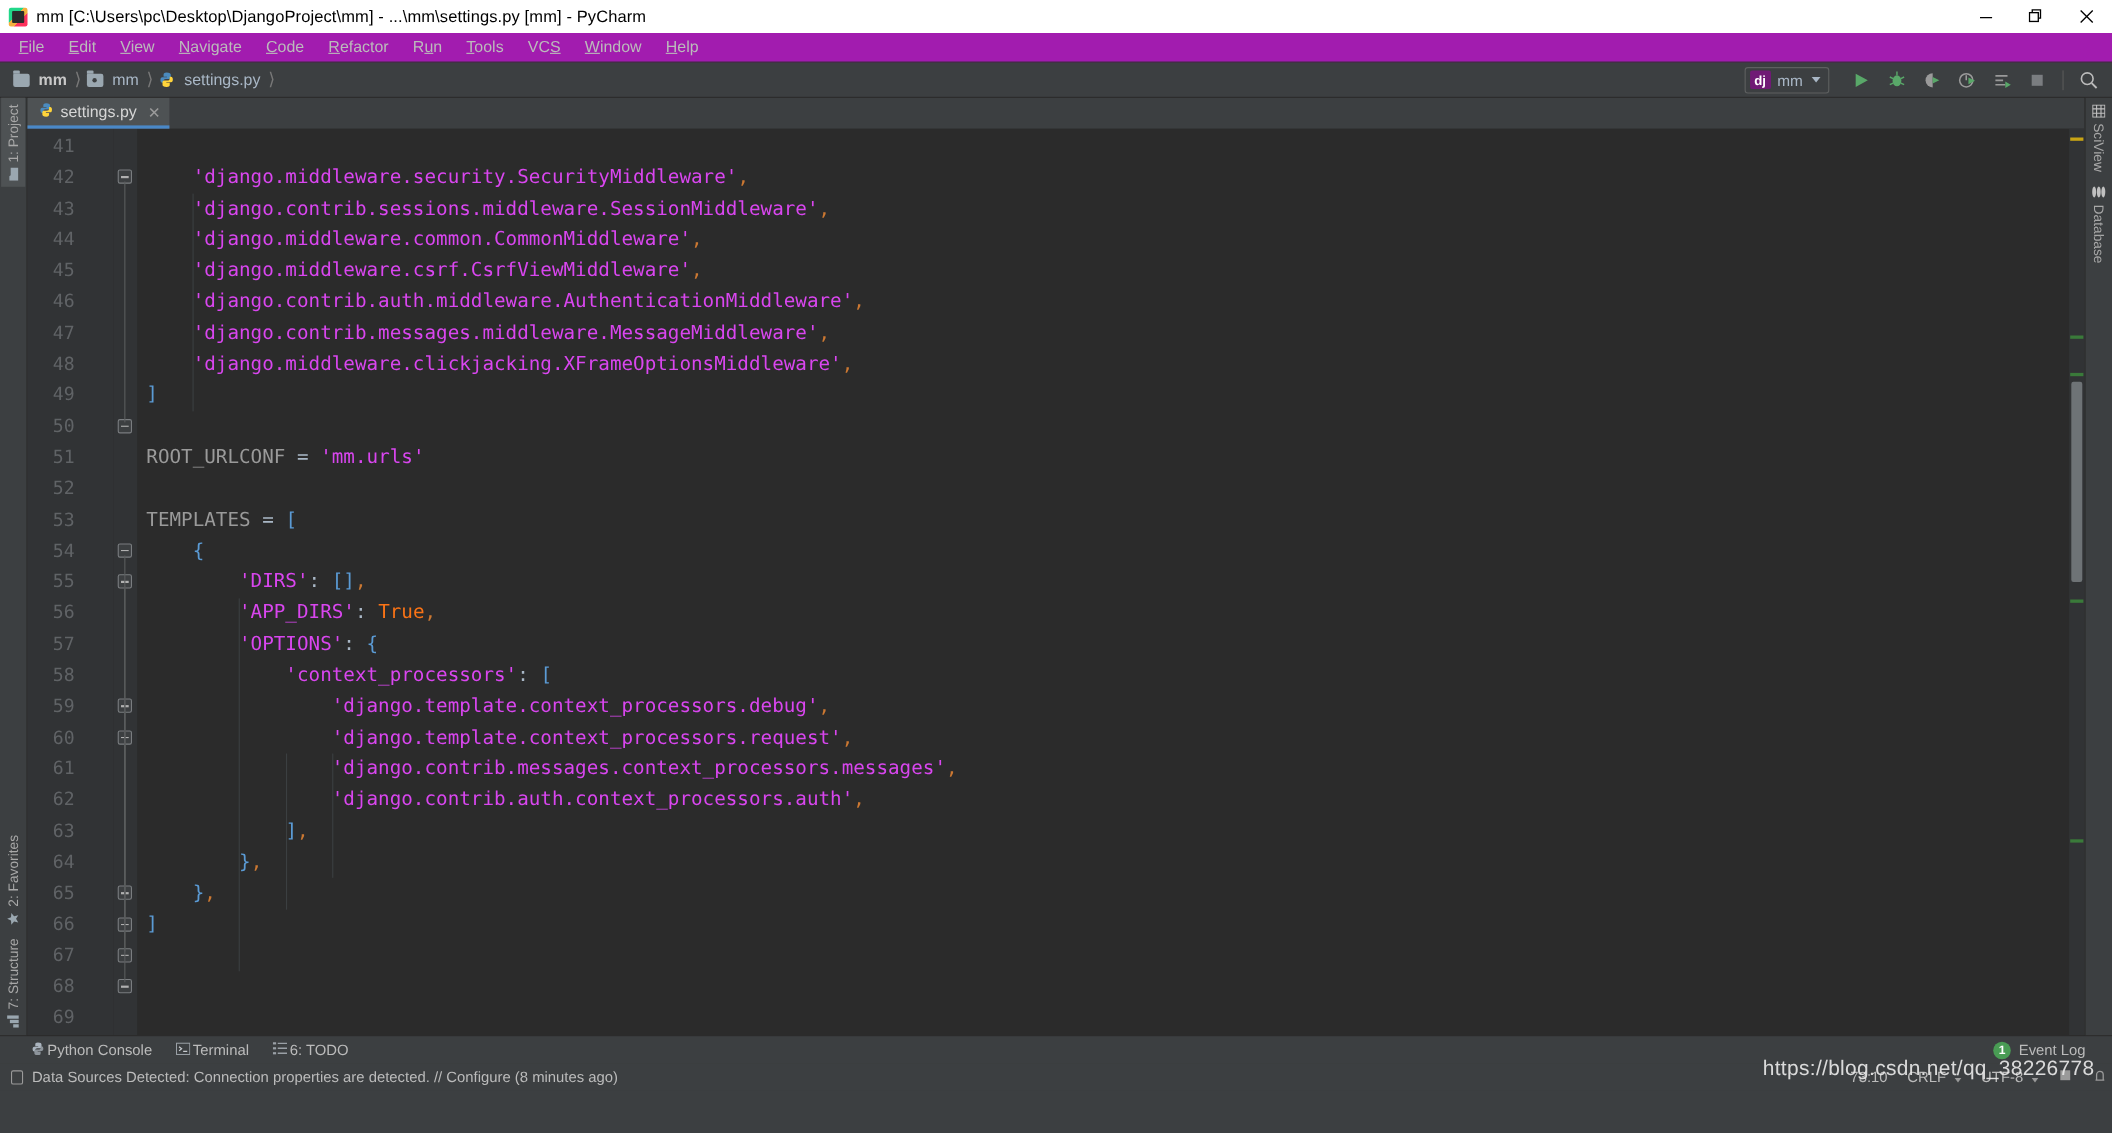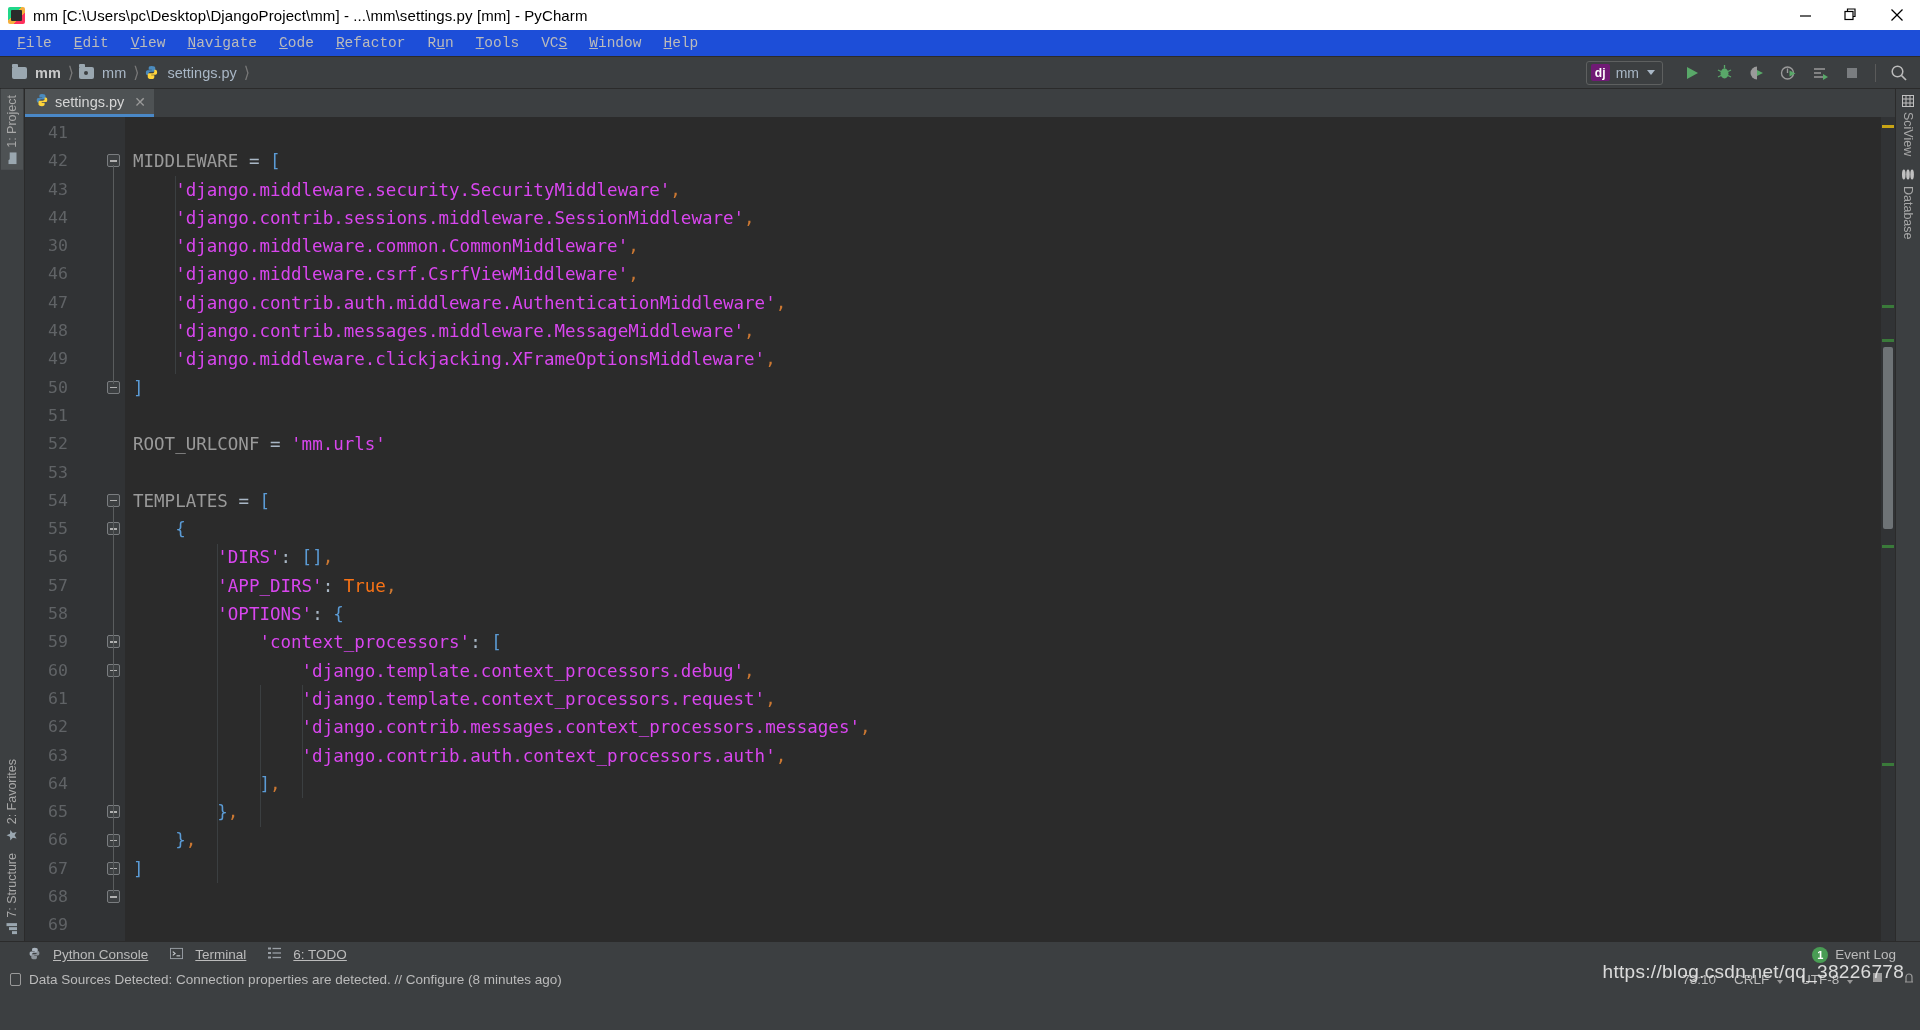--- a/index.html
+++ b/index.html
@@ -26,22 +26,22 @@
     content:""; position:absolute; left:3px; top:3px; width:11px; height:11px;
     background:#2b2b2b; border-radius:1px;
   }
   .title-text { font-size:15px; letter-spacing:0.1px; white-space:nowrap; }
   .wincontrols { margin-left:auto; display:flex; height:30px; }
   .wc { width:46px; height:30px; display:flex; align-items:center; justify-content:center; }
   .wc svg { display:block; }
 
   
   .menubar {
-    height:27px; background:#1d4ed8; display:flex; align-items:center;
-    padding-left:8px; gap:4px; border-bottom:1px solid #2b2b2b;font-family:Liberation Mono, monospace;
+    height:27px; background:#a21caf; display:flex; align-items:center;
+    padding-left:8px; gap:4px; border-bottom:1px solid #2b2b2b;
   }
   .menu-item {
     font-size:14.5px; color:#bbbbbb; padding:3px 9px; white-space:nowrap;
   }
   .menu-item span.u { text-decoration:underline; }
 
   
   .navbar {
     height:32px; background:#3c3f41; display:flex; align-items:center;
     padding:0 6px 0 12px; border-bottom:1px solid #2b2b2b;
@@ -149,21 +149,21 @@
   
   .markerbar { width:14px; background:#313335; flex:none; position:relative; }
   .mk { position:absolute; left:1px; width:12px; height:3px; }
   .sbthumb { position:absolute; left:2px; width:10px; background:#6e7376; border-radius:2px; }
 
   
   .bottombar {
     height:26px; background:#3c3f41; display:flex; align-items:center;
     padding-left:28px; gap:22px; border-top:1px solid #2b2b2b; font-size:13.5px; color:#bbbbbb;
   }
-  .bb-item { display:flex; align-items:center; gap:12px;text-decoration:underline; }
+  .bb-item { display:flex; align-items:center; gap:2px; }
   .eventlog { margin-left:auto; display:flex; align-items:center; gap:7px; padding-right:24px; }
   .badge-green {
     width:16px;height:16px;border-radius:50%;background:#499c54;color:#fff;
     font-size:11px;display:flex;align-items:center;justify-content:center;font-weight:bold;
   }
 
   .statusbar {
     height:24px; background:#3c3f41; display:flex; align-items:center;
     padding-left:10px; font-size:13.5px; color:#bbbbbb; gap:8px; position:relative;
   }
@@ -340,21 +340,21 @@
         <span class="tab-close">✕</span>
       </div>
     </div>
 
     <div class="editorwrap">
       <div class="gutter" id="gutter">
           <div class="gln">41</div>
           <div class="gln">42</div>
           <div class="gln">43</div>
           <div class="gln">44</div>
-          <div class="gln">30</div>
+          <div class="gln">45</div>
           <div class="gln">46</div>
           <div class="gln">47</div>
           <div class="gln">48</div>
           <div class="gln">49</div>
           <div class="gln">50</div>
           <div class="gln">51</div>
           <div class="gln">52</div>
           <div class="gln">53</div>
           <div class="gln">54</div>
           <div class="gln">55</div>
@@ -385,21 +385,20 @@
           <div class="foldmark" style="top: 744.8px;"></div>
           <div class="foldmark" style="top: 773.1px;"></div>
           <div class="foldline" style="top: 48.3px; height: 218.4px;"></div>
           <div class="foldline" style="top: 387.9px; height: 388.2px;"></div>
           <div class="foldline" style="top: 416.2px; height: 331.6px;"></div>
           <div class="foldline" style="top: 529.4px; height: 190.1px;"></div>
           <div class="foldline" style="top: 557.7px; height: 133.5px;"></div>
         </div>
       <div class="codearea" id="codearea">
           <div class="cline">&nbsp;</div>
-          <div class="cline"><span class="k-const">MIDDLEWARE</span><span class="k-var"> </span><span class="k-punc">=</span><span class="k-var"> </span><span class="k-brk">[</span></div>
           <div class="cline"><span class="k-str">    'django.middleware.security.SecurityMiddleware'</span><span class="k-comma">,</span></div>
           <div class="cline"><span class="k-str">    'django.contrib.sessions.middleware.SessionMiddleware'</span><span class="k-comma">,</span></div>
           <div class="cline"><span class="k-str">    'django.middleware.common.CommonMiddleware'</span><span class="k-comma">,</span></div>
           <div class="cline"><span class="k-str">    'django.middleware.csrf.CsrfViewMiddleware'</span><span class="k-comma">,</span></div>
           <div class="cline"><span class="k-str">    'django.contrib.auth.middleware.AuthenticationMiddleware'</span><span class="k-comma">,</span></div>
           <div class="cline"><span class="k-str">    'django.contrib.messages.middleware.MessageMiddleware'</span><span class="k-comma">,</span></div>
           <div class="cline"><span class="k-str">    'django.middleware.clickjacking.XFrameOptionsMiddleware'</span><span class="k-comma">,</span></div>
           <div class="cline"><span class="k-brk">]</span></div>
           <div class="cline">&nbsp;</div>
           <div class="cline"><span class="k-const">ROOT_URLCONF</span><span class="k-var"> </span><span class="k-punc">=</span><span class="k-var"> </span><span class="k-str">'mm.urls'</span></div>

